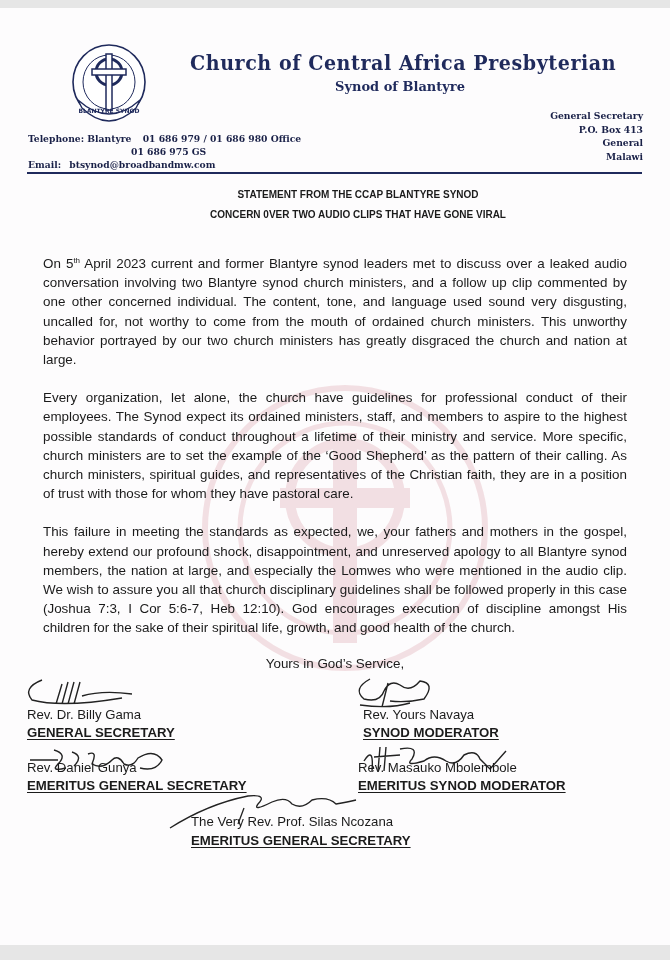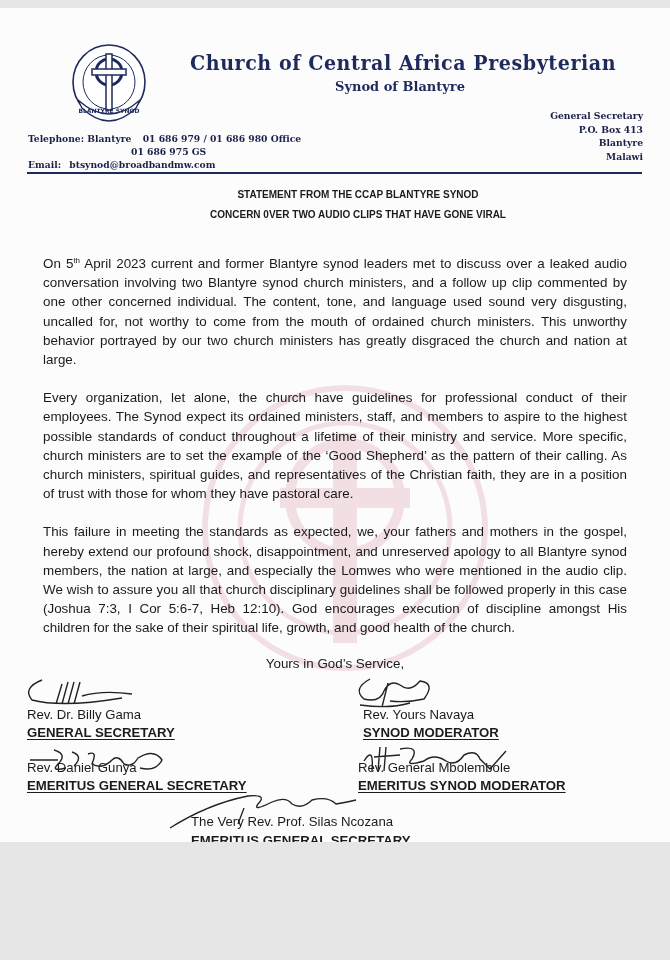--- a/index.html
+++ b/index.html
@@ -1,17 +1,17 @@
 <!DOCTYPE html>
 <html><head>
 <meta charset="utf-8">
 <style>
   html, body { margin: 0; padding: 0; }
   body { width: 670px; height: 960px; background: #e6e6e6; position: relative; overflow: hidden; font-family: "Liberation Sans", sans-serif; }
-  .page { position: absolute; left: 0; top: 8px; width: 670px; height: 834px; background: #fdfcfd; overflow: hidden; }
+  .page { position: absolute; left: 0; top: 8px; width: 670px; height: 937px; background: #fdfcfd; overflow: hidden; }
   .watermark { position: absolute; left: 195px; top: 370px; width: 300px; height: 300px; opacity: 0.13; pointer-events: none; }
   .blk { position: absolute; color: #1f2a5c; font-family: "DejaVu Serif", serif; font-weight: bold; }
   .logo { position: absolute; left: 70px; top: 34px; width: 78px; height: 86px; }
   .title { left: 190px; top: 43px; font-size: 20.5px; letter-spacing: 0.6px; white-space: nowrap; transform: scaleX(0.93); transform-origin: left top; }
   .subtitle { left: 335px; top: 71px; font-size: 13px; white-space: nowrap; }
   .contact { font-size: 9.2px; white-space: nowrap; color: #1a2148; }
   .addr { right: 27px; text-align: right; font-size: 9.2px; line-height: 13.5px; color: #1a2148; }
   .rule { position: absolute; left: 27px; top: 164px; width: 615px; height: 2px; background: #1f2a5c; }
   .body-text { position: absolute; left: 27px; width: 616px; font-family: "Liberation Sans", sans-serif; font-size: 13.4px; line-height: 19.2px; color: #1b1b1b; }
   .heading { position: absolute; left: 0; width: 670px; text-align: center; font-family: "Liberation Sans", sans-serif; font-weight: bold; font-size: 10px; line-height: 20px; color: #1b1b1b; padding-left: 23px; }
@@ -53,21 +53,21 @@
   </div>
   <div class="blk contact" style="left:131px; top:138px;">01 686 975 GS</div>
   <div class="blk contact" style="left:28px; top:151px;">
     <span>Email:</span>
     <span style="margin-left:5px;">btsynod@broadbandmw.com</span>
   </div>
 
   <div class="blk addr" style="top:101px;">
     <div>General Secretary</div>
     <div>P.O. Box 413</div>
-    <div>Blantyre</div>
+    <div>General</div>
     <div>Malawi</div>
   </div>
 
   <div class="rule"></div>
 
   <div class="heading" style="top:177px;">STATEMENT FROM THE CCAP BLANTYRE SYNOD</div>
   <div class="heading" style="top:197px;">CONCERN 0VER TWO AUDIO CLIPS THAT HAVE GONE VIRAL</div>
 
   <div class="body-text" style="top:230px;">
     <p><span>On 5</span><span class="sup">th</span><span> April 2023 current and former Blantyre synod leaders met to discuss over a leaked audio conversation involving two Blantyre synod church ministers, and a follow up clip commented by one other concerned individual. The content, tone, and language used sound very disgusting, uncalled for, not worthy to come from the mouth of ordained church ministers. This unworthy behavior portrayed by our two church ministers has greatly disgraced the church and nation at large.</span></p>
@@ -94,19 +94,19 @@
 
   <div class="sig" style="left:27px; top:699px;">Rev. Dr. Billy Gama</div>
   <div class="role" style="left:27px; top:717px;">GENERAL SECRETARY</div>
 
   <div class="sig" style="left:363px; top:699px;">Rev. Yours Navaya</div>
   <div class="role" style="left:363px; top:717px;">SYNOD MODERATOR</div>
 
   <div class="sig" style="left:27px; top:752px;">Rev. Daniel Gunya</div>
   <div class="role" style="left:27px; top:770px;">EMERITUS GENERAL SECRETARY</div>
 
-  <div class="sig" style="left:358px; top:752px;">Rev. General Mbolembole</div>
+  <div class="sig" style="left:358px; top:752px;">Rev. Masauko Mbolembole</div>
   <div class="role" style="left:358px; top:770px;">EMERITUS SYNOD MODERATOR</div>
 
   <div class="sig" style="left:191px; top:806px;">The Very Rev. Prof. Silas Ncozana</div>
   <div class="role" style="left:191px; top:825px;">EMERITUS GENERAL SECRETARY</div>
 
 </div>
 
 </body></html>

